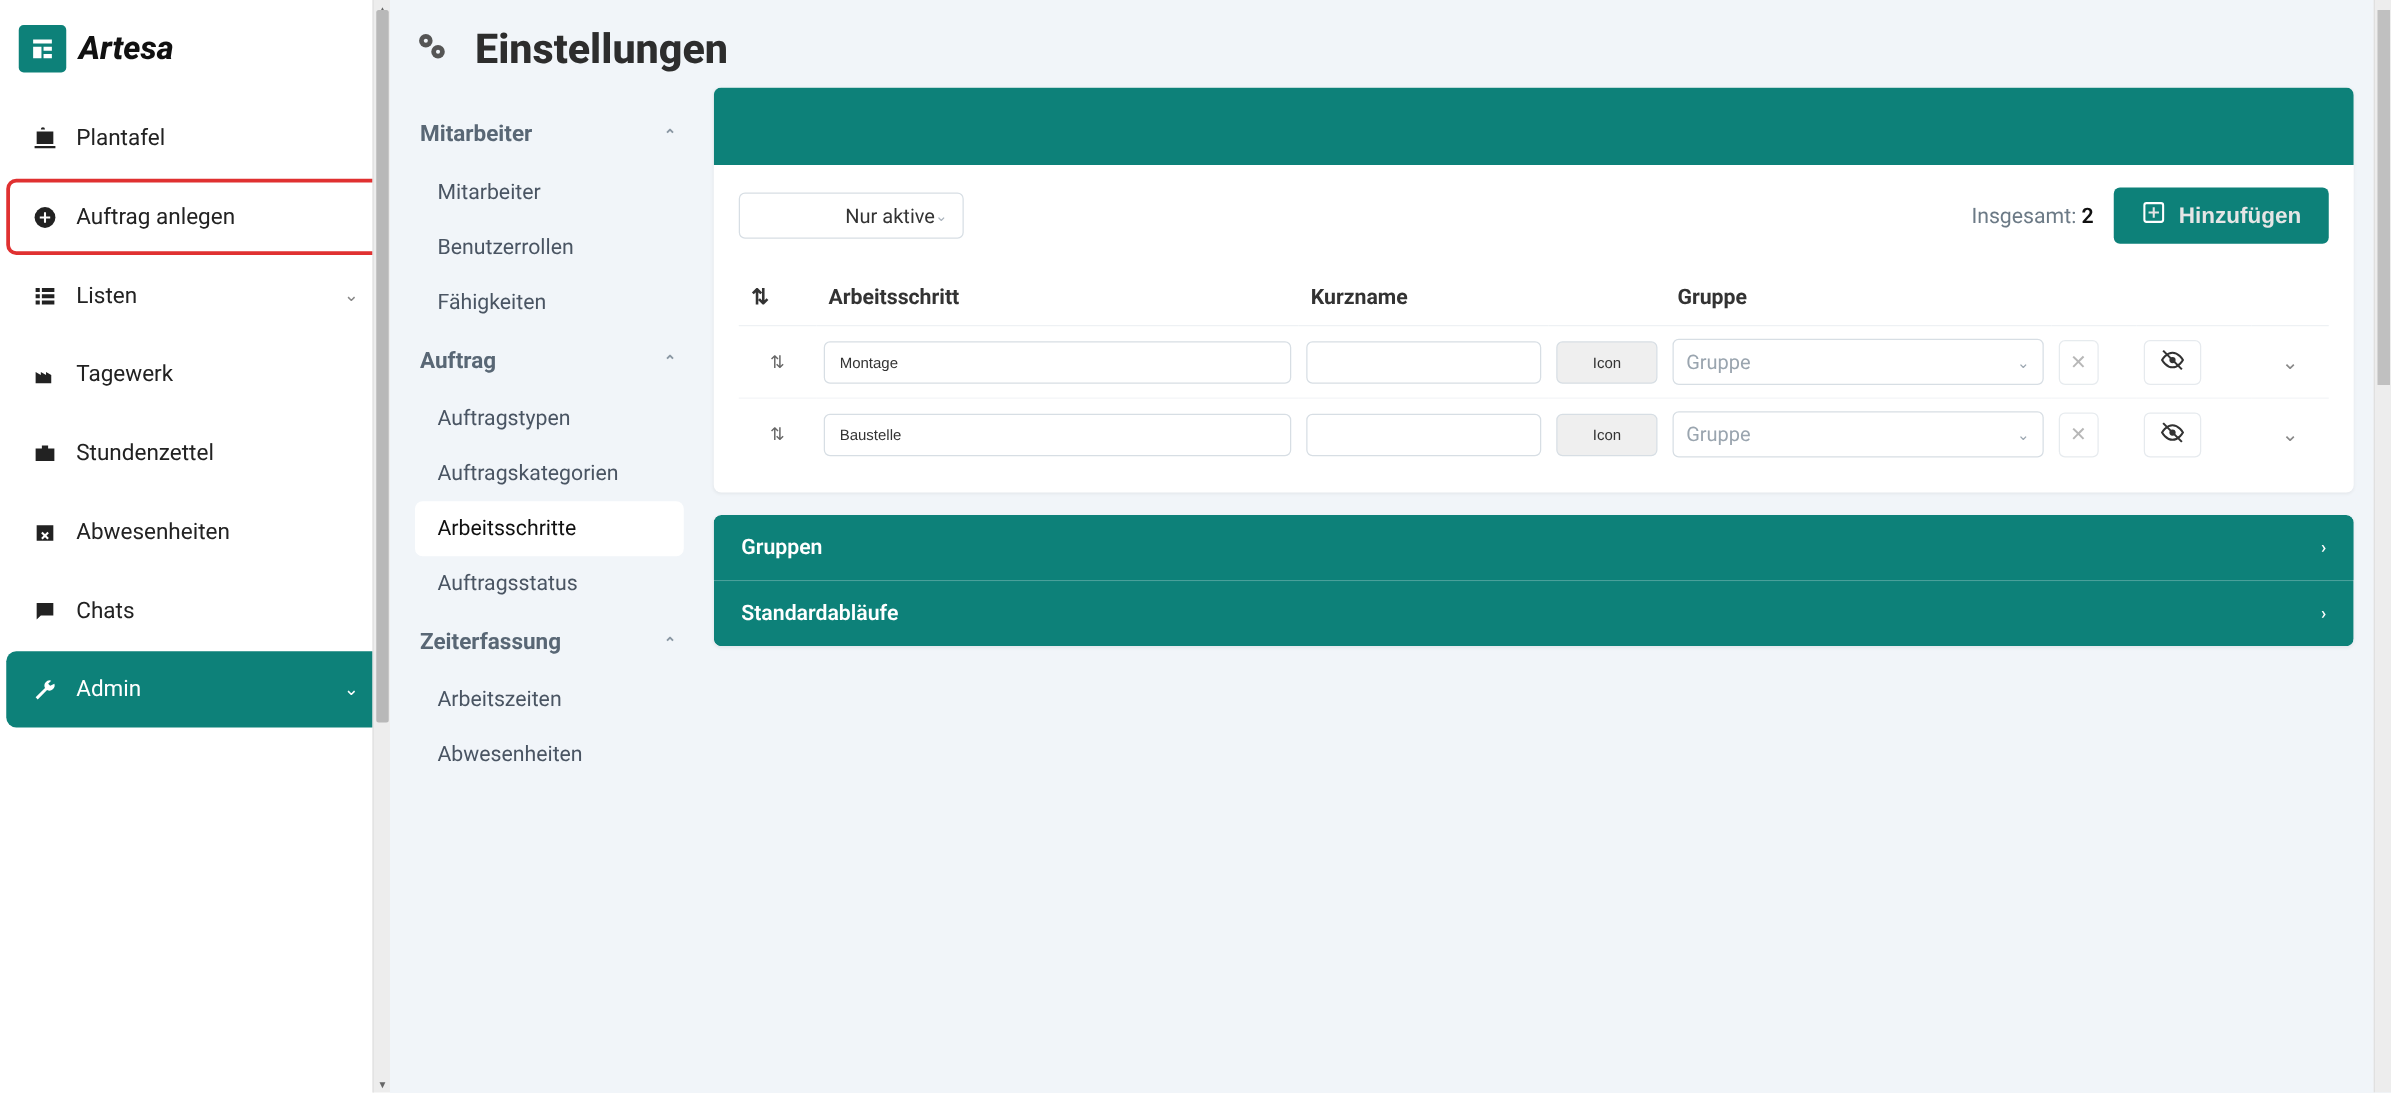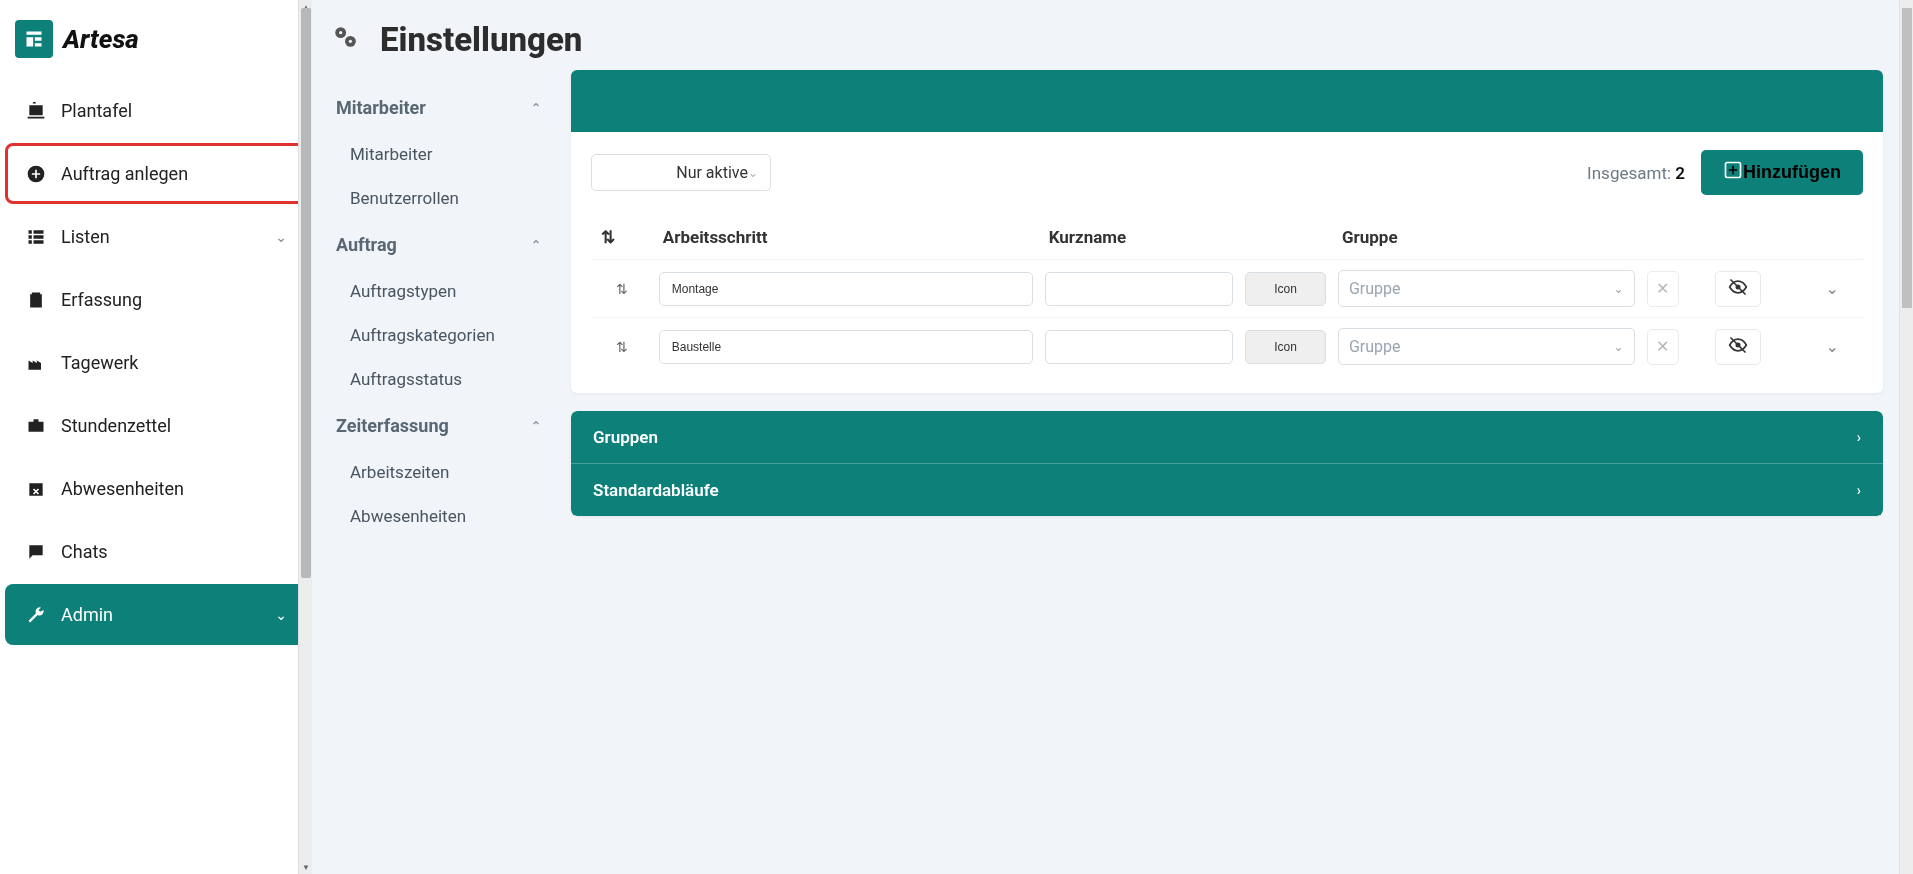--- a/index.html
+++ b/index.html
@@ -225,29 +225,29 @@
 
   .totals {
     margin-left: auto;
     color: #6c7a86;
     font-size: 17px;
   }
   .totals b { color:#111; font-weight:600; }
 
   .btn-primary {
     background: #0d8179;
-    color: #000000;
+    color: #e5e5e5;
     border: none;
     border-radius: 5px;
     padding: 10px 22px;
     font-size: 18px;
     font-weight: 600;
     display:flex;
     align-items:center;
-    gap:0;
+    gap:10px;
     cursor:pointer;
   }
 
   .table {
     width:100%;
     border-collapse: collapse;
   }
   .table th {
     text-align:left;
     font-weight:700;
@@ -371,28 +371,20 @@
     <li class="nav-item">
       <span class="nav-icon">
         <svg viewBox="0 0 24 24">
             <path d="M3 4h4v4H3zM3 10h4v4H3zM3 16h4v4H3zM9 4h12v4H9zM9 10h12v4H9zM9 16h12v4H9z"></path>
           </svg>
       </span>
       <span>Listen</span>
       <span class="chevron">⌄</span>
     </li>
 
-    <li class="nav-item">
-      <span class="nav-icon">
-        <svg viewBox="0 0 24 24">
-            <path d="M7 3h10v3H7zM5 5h14v16H5zM8 10h8v2H8zM8 14h8v2H8z"></path>
-          </svg>
-      </span>
-      <span>Erfassung</span>
-    </li>
 
     <li class="nav-item">
       <span class="nav-icon">
         <svg viewBox="0 0 24 24">
             <path d="M3 20V9l5 3V9l5 3V9l5 3v8z"></path>
           </svg>
       </span>
       <span>Tagewerk</span>
     </li>
 
@@ -456,27 +448,29 @@
       </span>
       <span>Einstellungen</span>
     </h1>
 
     <div class="settings-group-header">
       <span>Mitarbeiter</span>
       <span class="caret">⌃</span>
     </div>
     <div class="settings-subitem">Mitarbeiter</div>
     <div class="settings-subitem">Benutzerrollen</div>
+    <div class="settings-subitem">Fähigkeiten</div>
 
     <div class="settings-group-header">
       <span>Auftrag</span>
       <span class="caret">⌃</span>
     </div>
     <div class="settings-subitem">Auftragstypen</div>
     <div class="settings-subitem">Auftragskategorien</div>
+    <div class="settings-subitem active">Arbeitsschritte</div>
     <div class="settings-subitem">Auftragsstatus</div>
 
     <div class="settings-group-header">
       <span>Zeiterfassung</span>
       <span class="caret">⌃</span>
     </div>
     <div class="settings-subitem">Arbeitszeiten</div>
     <div class="settings-subitem">Abwesenheiten</div>
   </div>
 

